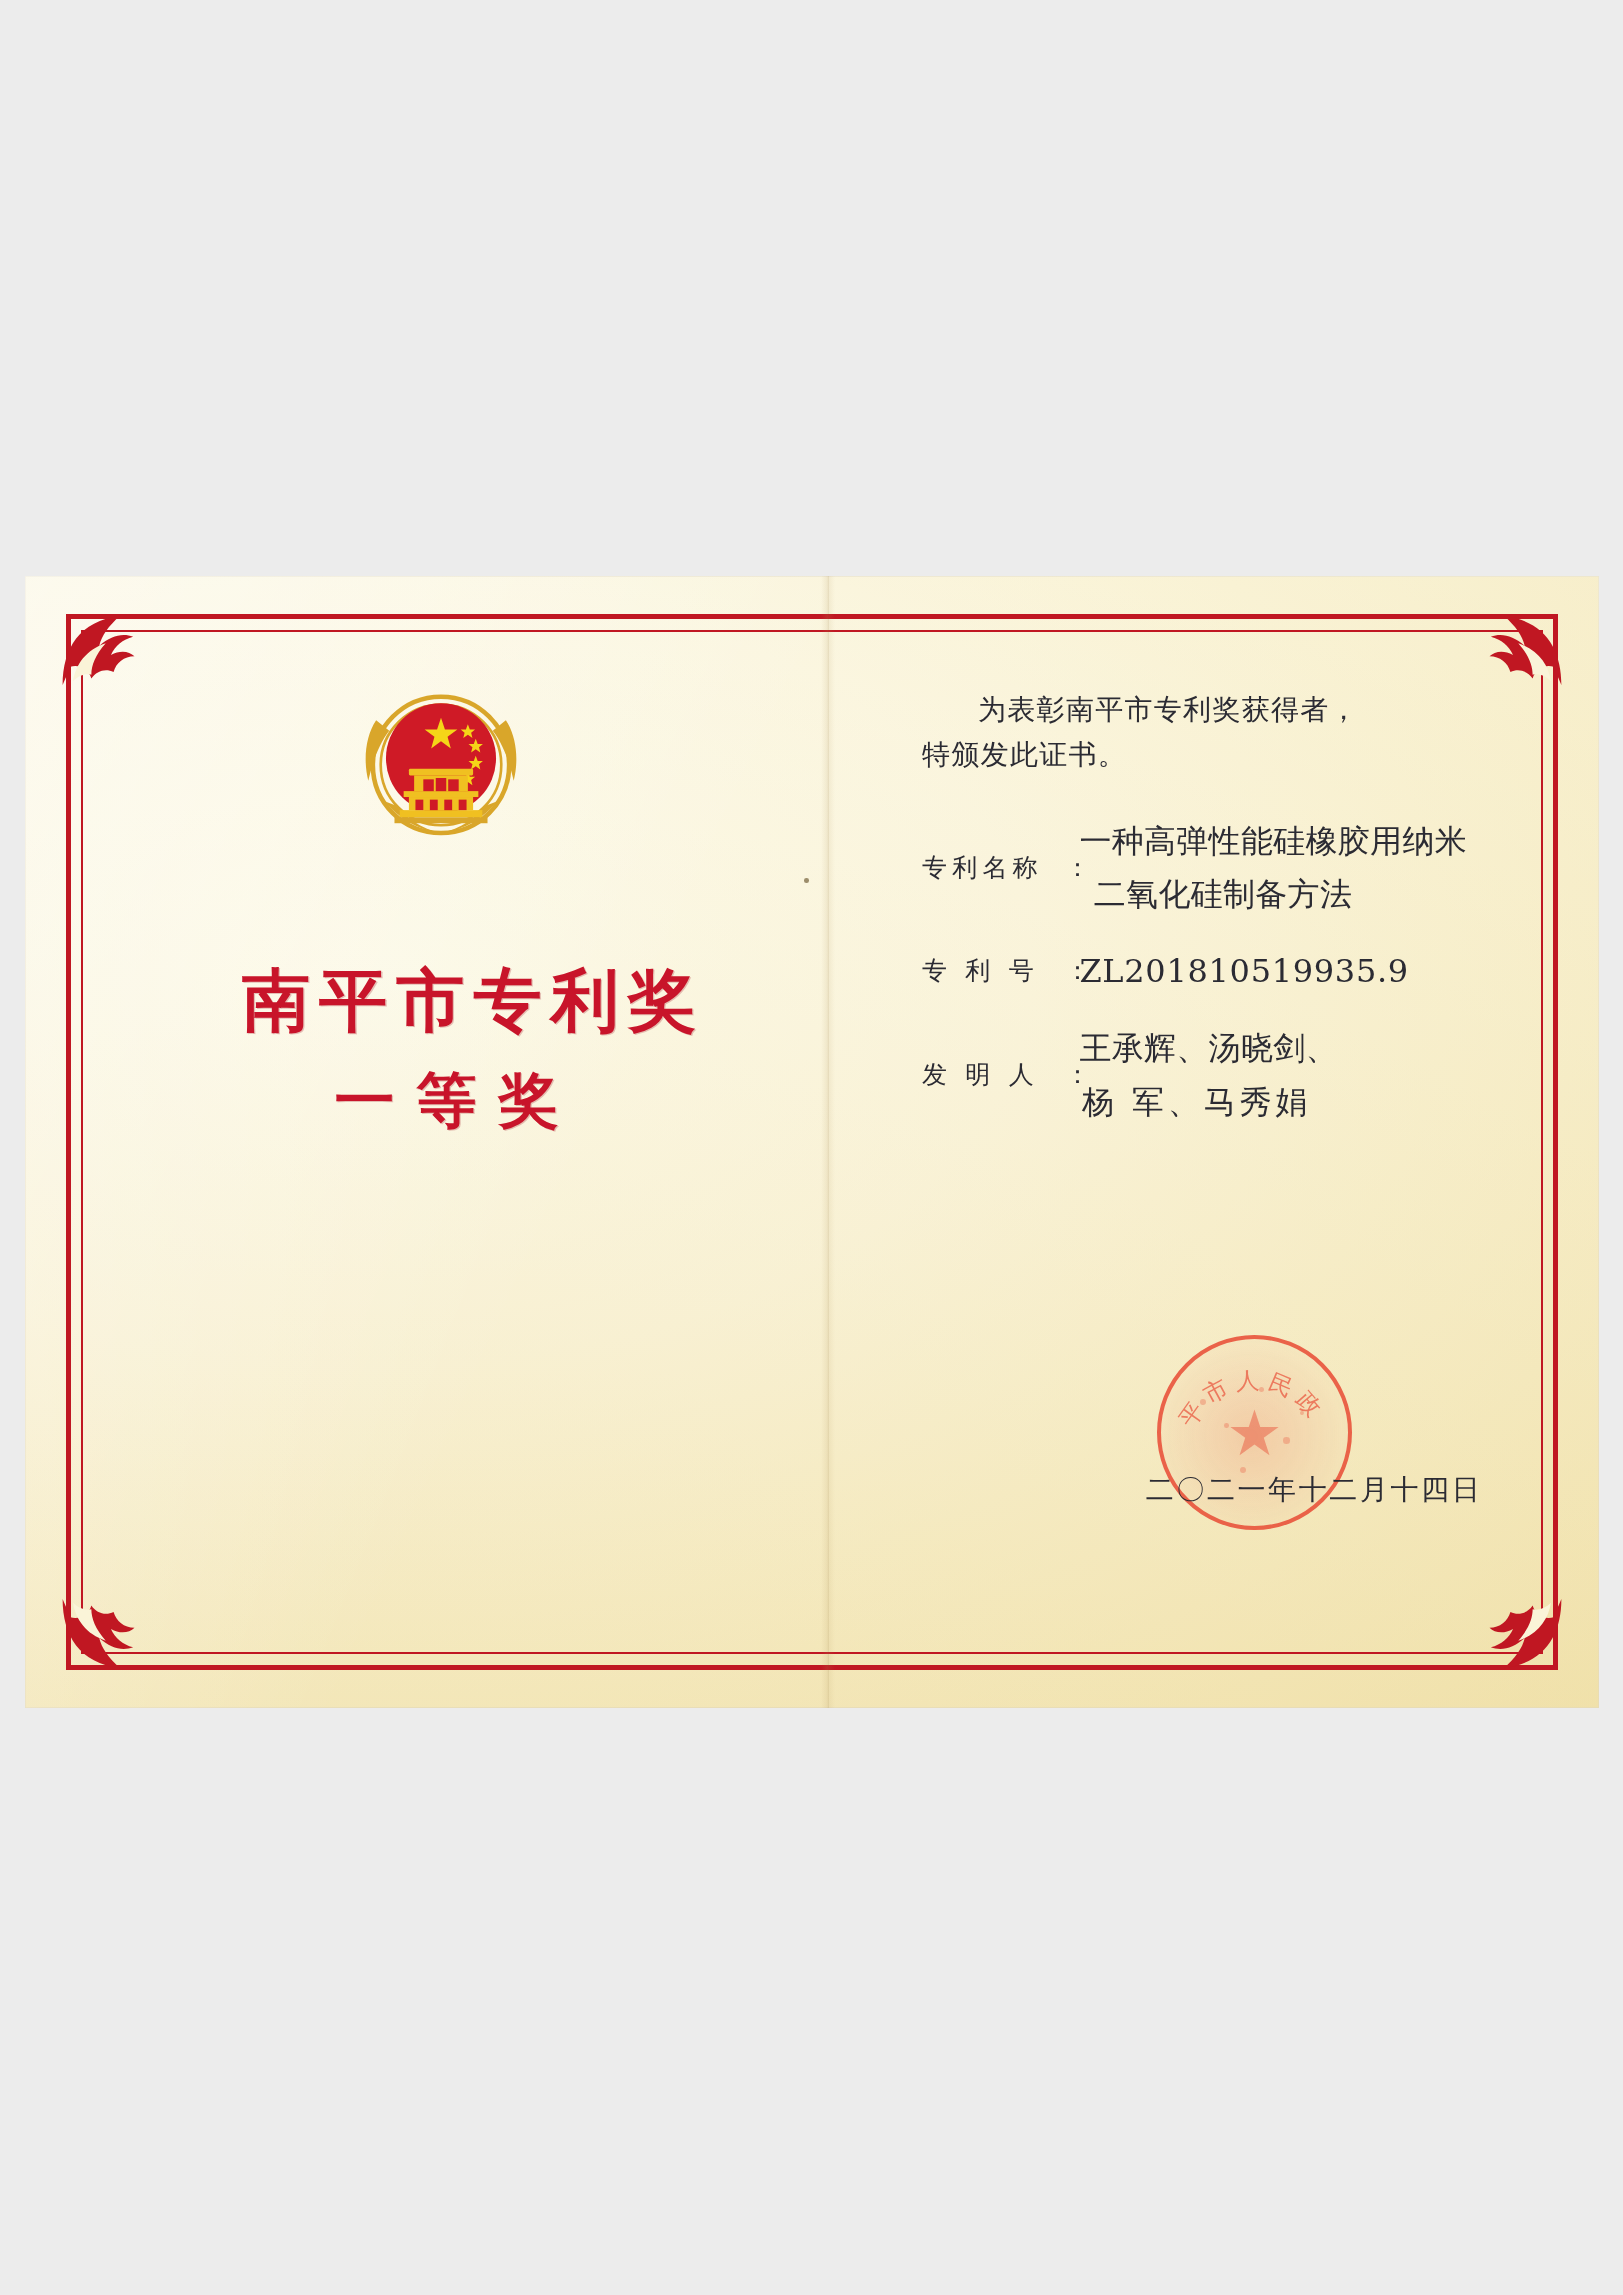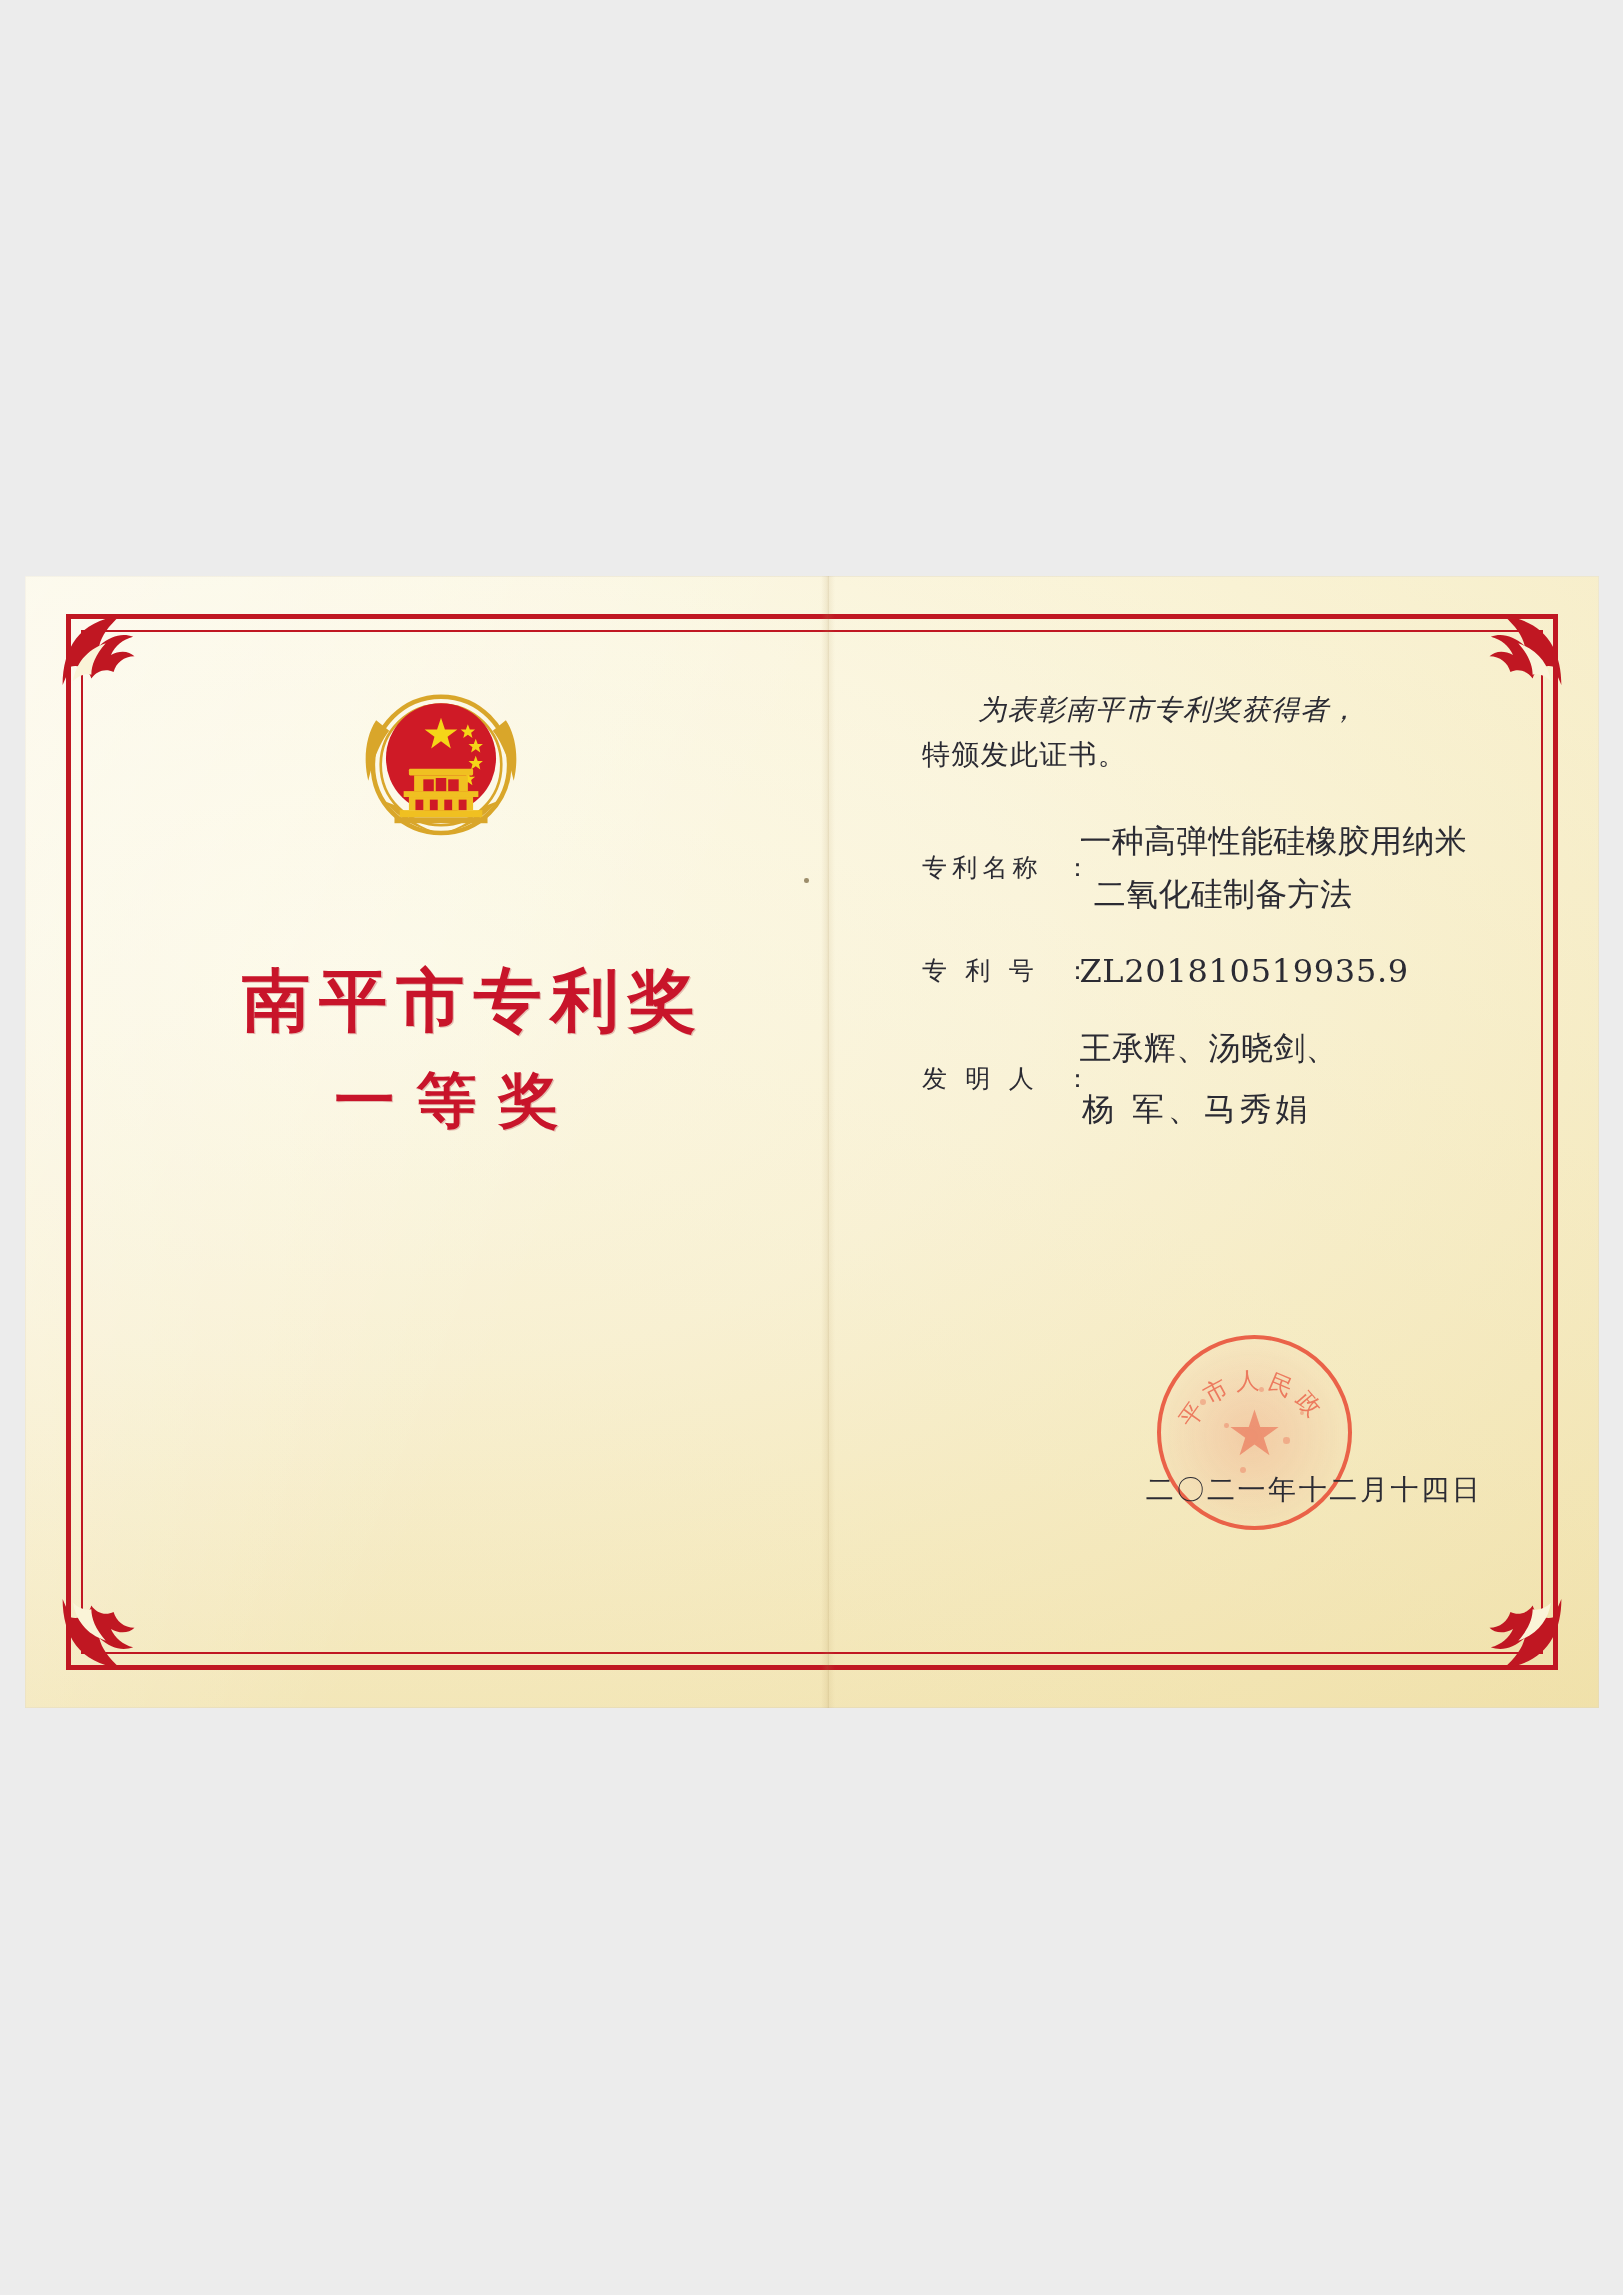--- a/index.html
+++ b/index.html
@@ -153,21 +153,21 @@
     top: 111px;
     width: 589px;
     color: #2b2b33;
     font-family: "DejaVu Serif", "Liberation Serif", serif;
   }
   .intro {
     font-size: 28px;
     line-height: 1.62;
     letter-spacing: 1.3px;
   }
-  .intro .l1 { margin-left: 56px; font-style: italic; }
+  .intro .l1 { margin-left: 56px; }
   .intro .l2 { margin-left: 0px; }
 
   .fields { margin-top: 39px; }
   .field-row {
     display: flex;
     align-items: center;
     margin-bottom: 29px;
     font-size: 25px;
     line-height: 1.5;
     letter-spacing: 0.7px;
@@ -181,21 +181,21 @@
   .field-colon {
     flex: 0 0 auto;
     width: 14.4px;
   }
   .field-value {
     flex: 1 1 auto;
     font-size: 32px;
     letter-spacing: 0.3px;
   }
   .field-value .vline2 { display:block; margin-left: 14.4px; margin-top: 5.2px; }
-  .field-value .vline2b { display:block; margin-left: 2.6px; margin-top: 13px; letter-spacing: 3.9px;}
+  .field-value .vline2b { display:block; margin-left: 2.6px; margin-top: 6px; letter-spacing: 3.9px;}
   .patent-no { font-family: "DejaVu Serif", "Liberation Serif", serif; letter-spacing: 0.7px; }
 
   
   .seal-area {
     position: absolute;
     left: 1060px;
     top: 759px;
     width: 458px;
     height: 223px;
   }

